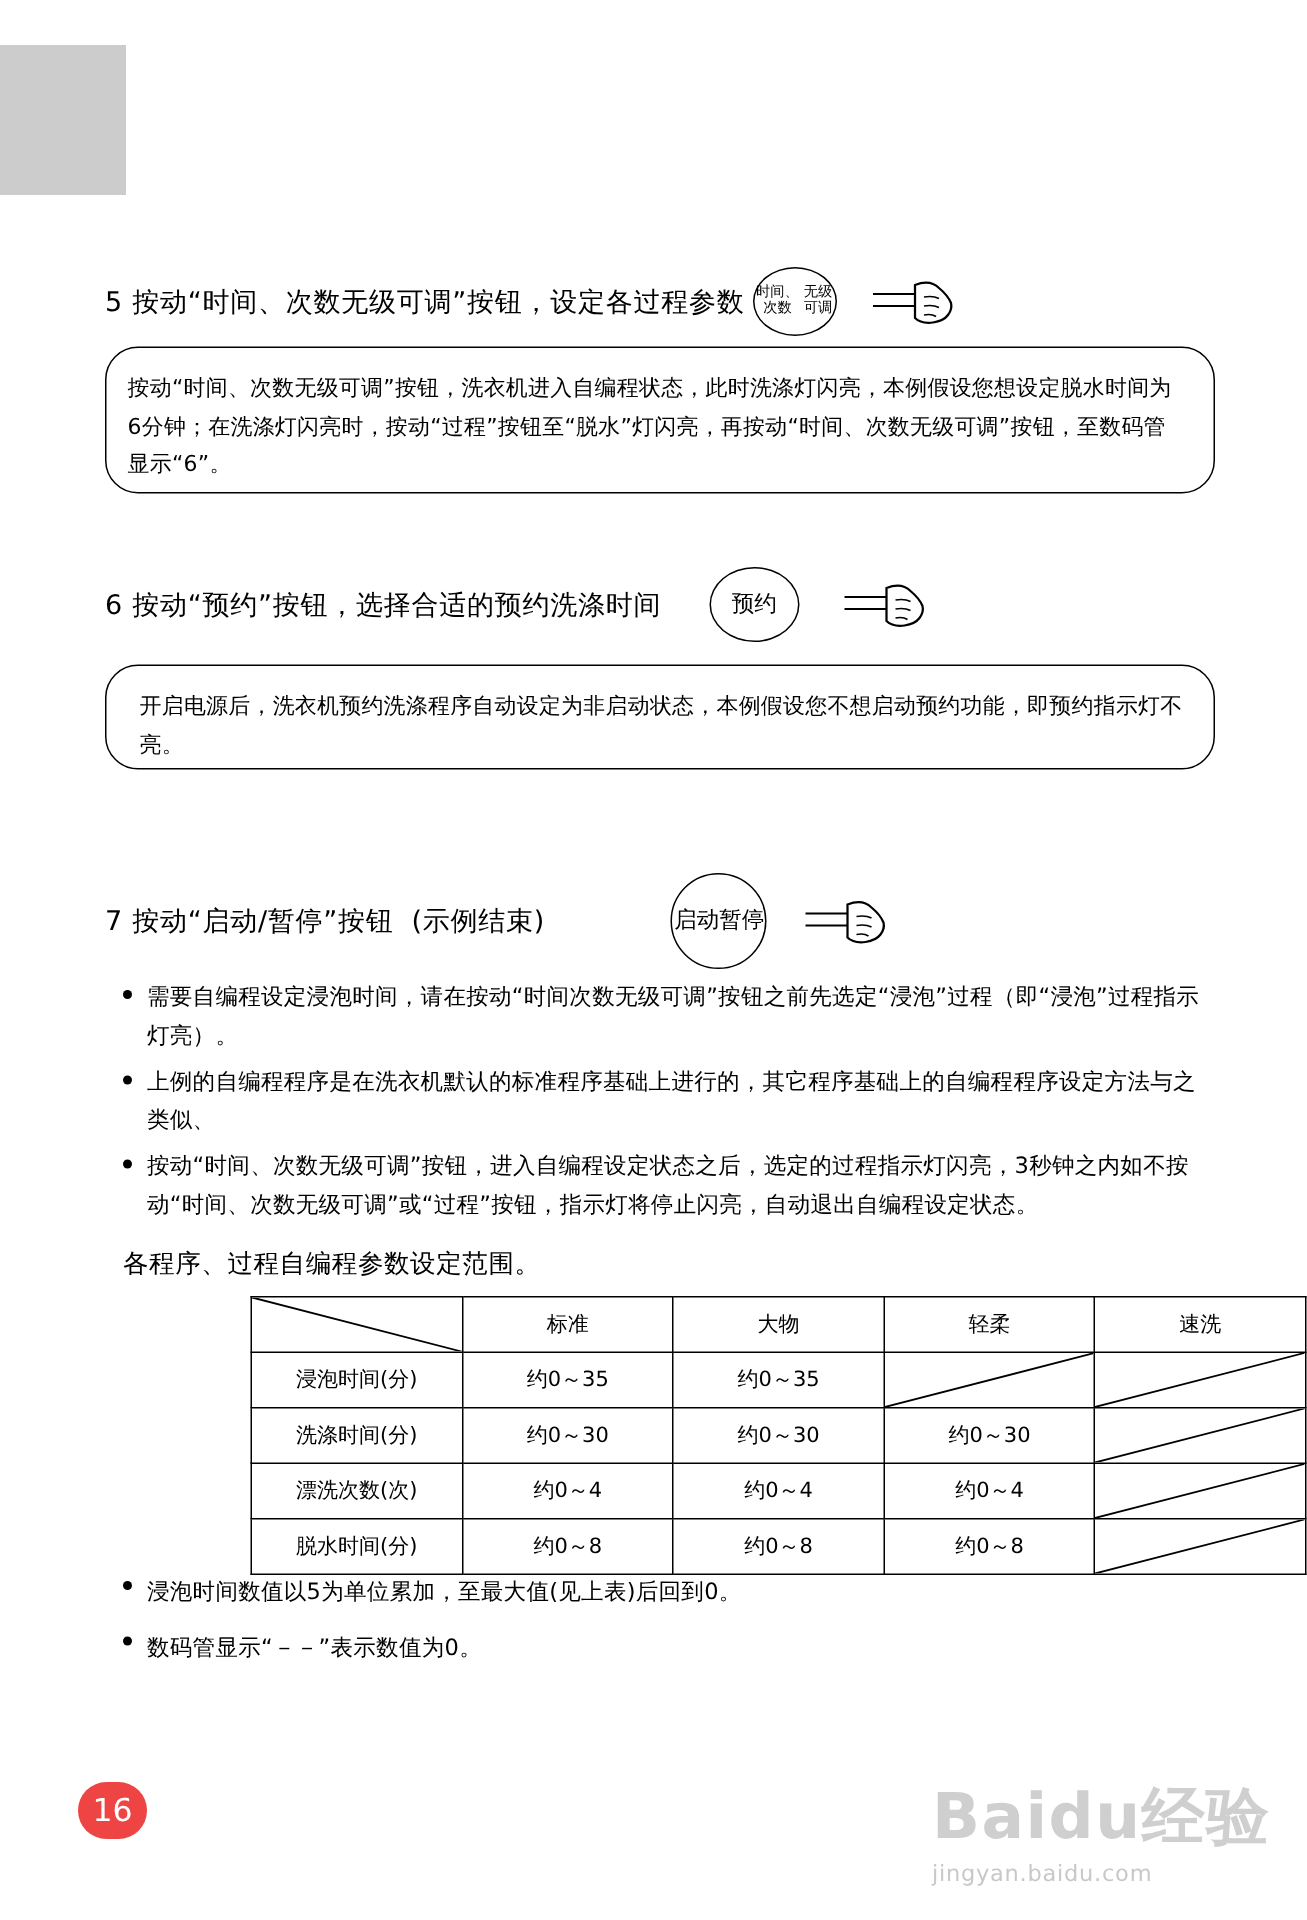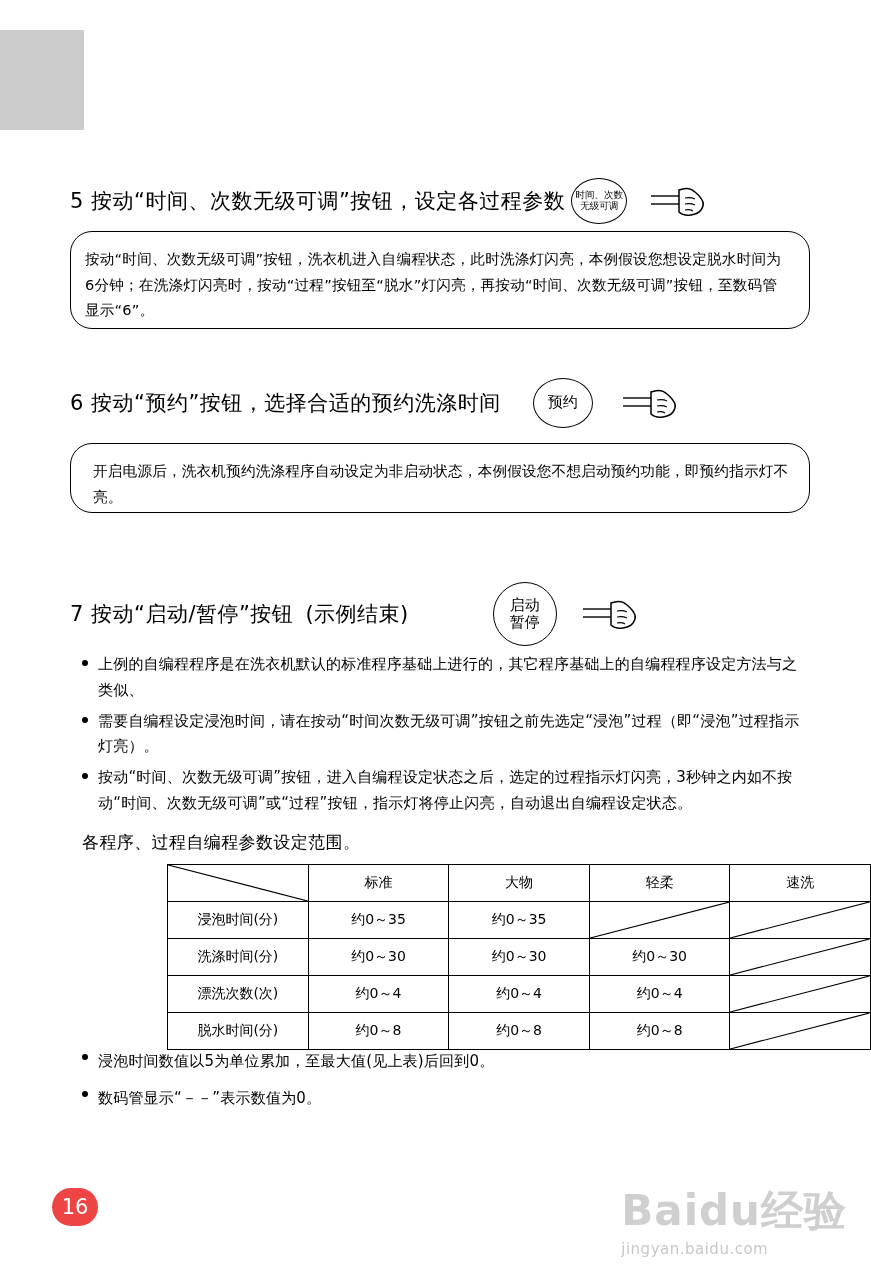--- a/index.html
+++ b/index.html
@@ -30,32 +30,32 @@
     background: #cccccc;
   }
 
   
   .step-row {
     position: absolute;
     display: flex;
     align-items: center;
   }
   .step-title {
-    font-size: 21px;
+    font-size: 18px;
     letter-spacing: 0.5px;
     white-space: nowrap;
     color: #000;
   }
 
   
   .key-oval {
     border: 1.6px solid #000;
     border-radius: 50%;
     display: flex;
-    flex-direction: column;
+    flex-direction: row;
     align-items: center;
     justify-content: center;
     text-align: center;
     line-height: 1.15;
     background: #fff;
   }
   .key-small {
     width: 54px;
     height: 44px;
     font-size: 9.5px;
@@ -269,25 +269,25 @@
         <path d="M36 14 q6 -1 10 1" stroke="#000" stroke-width="1.1" fill="none"></path>
         <path d="M36 20 q6 -1 10 1" stroke="#000" stroke-width="1.1" fill="none"></path>
         <path d="M36 26 q5 -1 8 1" stroke="#000" stroke-width="1.1" fill="none"></path>
       </svg>
     </div>
   </div>
 
   <div class="bullets" style="left:82px; top:652px; width:730px;">
     <div class="bullet-item">
       <div class="bullet-dot"></div>
+      <div class="bullet-text">需要自编程设定浸泡时间，请在按动“时间次数无级可调”按钮之前先选定“浸泡”过程（即“浸泡”过程指示灯亮）。</div>
+    </div>
+    <div class="bullet-item">
+      <div class="bullet-dot"></div>
       <div class="bullet-text">上例的自编程程序是在洗衣机默认的标准程序基础上进行的，其它程序基础上的自编程程序设定方法与之类似、</div>
-    </div>
-    <div class="bullet-item">
-      <div class="bullet-dot"></div>
-      <div class="bullet-text">需要自编程设定浸泡时间，请在按动“时间次数无级可调”按钮之前先选定“浸泡”过程（即“浸泡”过程指示灯亮）。</div>
     </div>
     <div class="bullet-item">
       <div class="bullet-dot"></div>
       <div class="bullet-text">按动“时间、次数无级可调”按钮，进入自编程设定状态之后，选定的过程指示灯闪亮，3秒钟之内如不按动“时间、次数无级可调”或“过程”按钮，指示灯将停止闪亮，自动退出自编程设定状态。</div>
     </div>
   </div>
 
   <div class="section-caption" style="left:82px; top:831px;">各程序、过程自编程参数设定范围。</div>
 
   <table class="params" style="left:167px; top:864px;">

